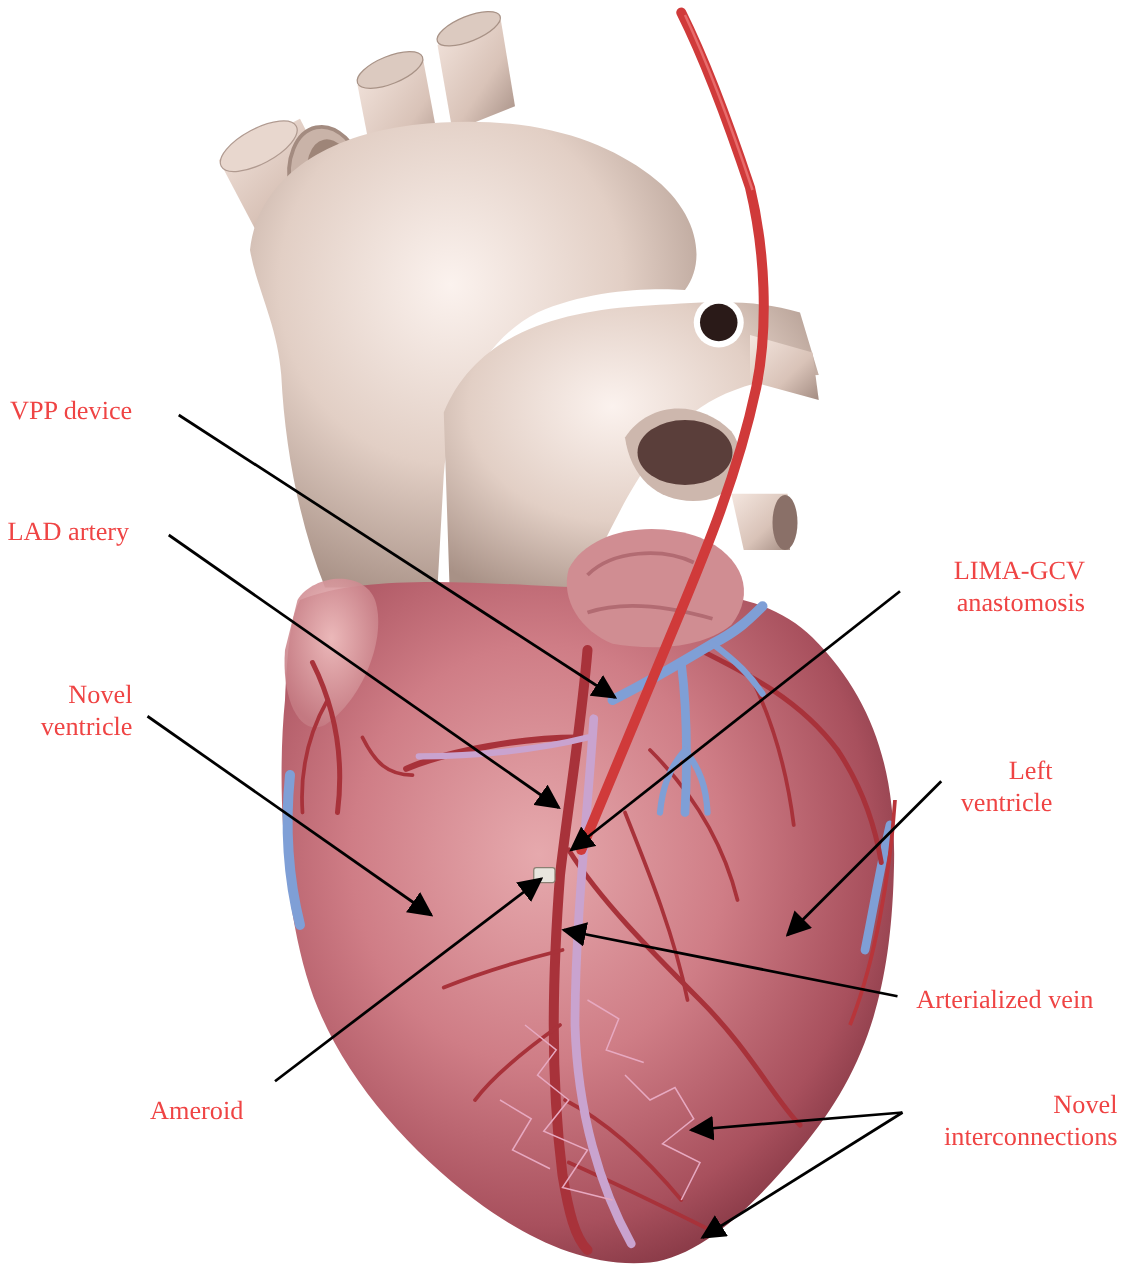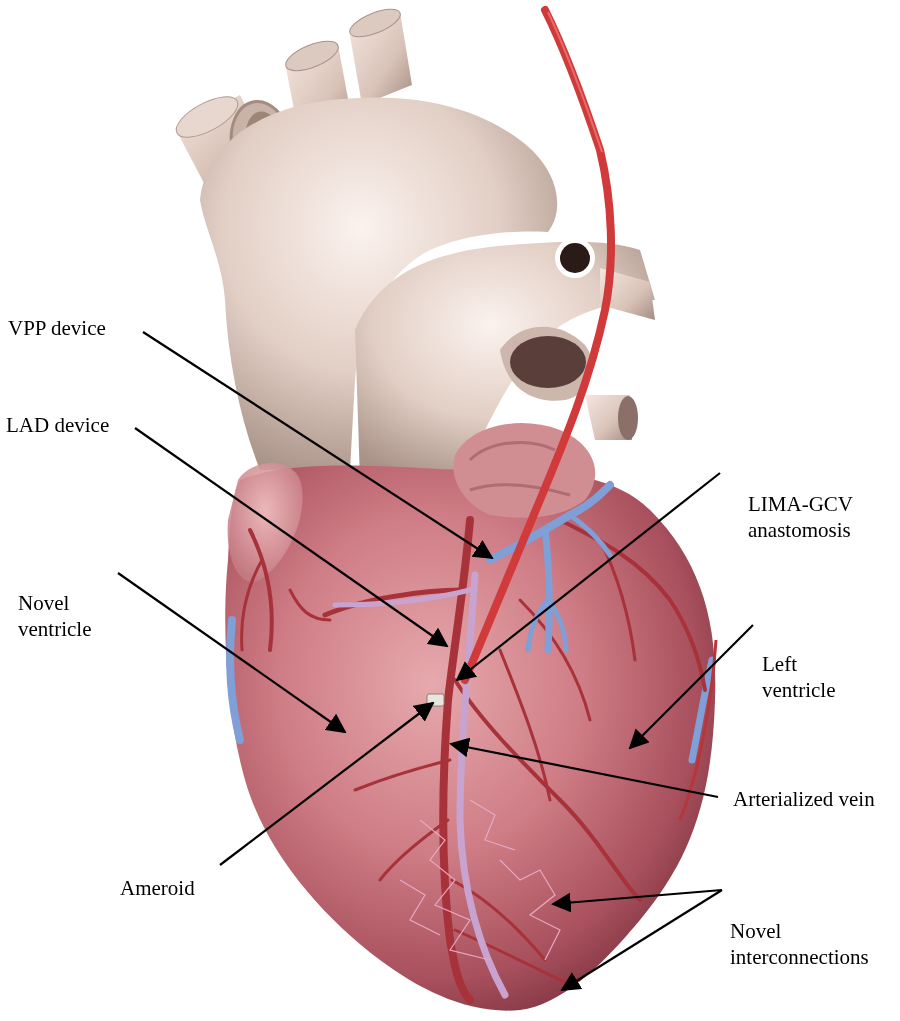--- a/index.html
+++ b/index.html
@@ -1,20 +1,20 @@
 <!DOCTYPE html>
 <html><head>
 <meta charset="utf-8">
 <style>
   html,body{margin:0;padding:0;background:#ffffff;}
   #stage{position:relative;width:900px;height:1021px;overflow:hidden;background:#fff;
     font-family:"Liberation Serif","DejaVu Serif",serif;}
   svg.art{position:absolute;left:0;top:0;width:900px;height:1021px;}
-  .label{position:absolute;font-size:21px;line-height:26px;color:#000000;white-space:nowrap;}
-  .label.center{text-align:left;margin-top:48px;}
+  .label{position:absolute;font-size:21px;line-height:26px;color:#ef4444;white-space:nowrap;}
+  .label.center{text-align:right;}
 </style>
 </head>
 <body>
 
 <div id="stage">
 
   <svg class="art" viewBox="0 0 900 1021">
     <defs>
       <radialGradient id="gVessel" cx="45%" cy="35%" r="70%">
         <stop offset="0%" stop-color="#fbf2ee"></stop>
@@ -146,21 +146,21 @@
       <line x1="718" y1="797" x2="451" y2="744" marker-end="url(#arrowHead)"></line>
       <line x1="722" y1="890" x2="553" y2="904" marker-end="url(#arrowHead)"></line>
       <line x1="722" y1="890" x2="562" y2="990" marker-end="url(#arrowHead)"></line>
     </g>
   </svg>
 
   <div class="label" style="left:8px;top:315px;">
     <span>VPP device</span>
   </div>
   <div class="label" style="left:6px;top:412px;">
-    <span>LAD device</span>
+    <span>LAD artery</span>
   </div>
   <div class="label center" style="left:18px;top:542px;width:88px;">
     <div>Novel</div>
     <div>ventricle</div>
   </div>
   <div class="label" style="left:120px;top:875px;">
     <span>Ameroid</span>
   </div>
   <div class="label center" style="left:748px;top:443px;width:120px;">
     <div>LIMA-GCV</div>

